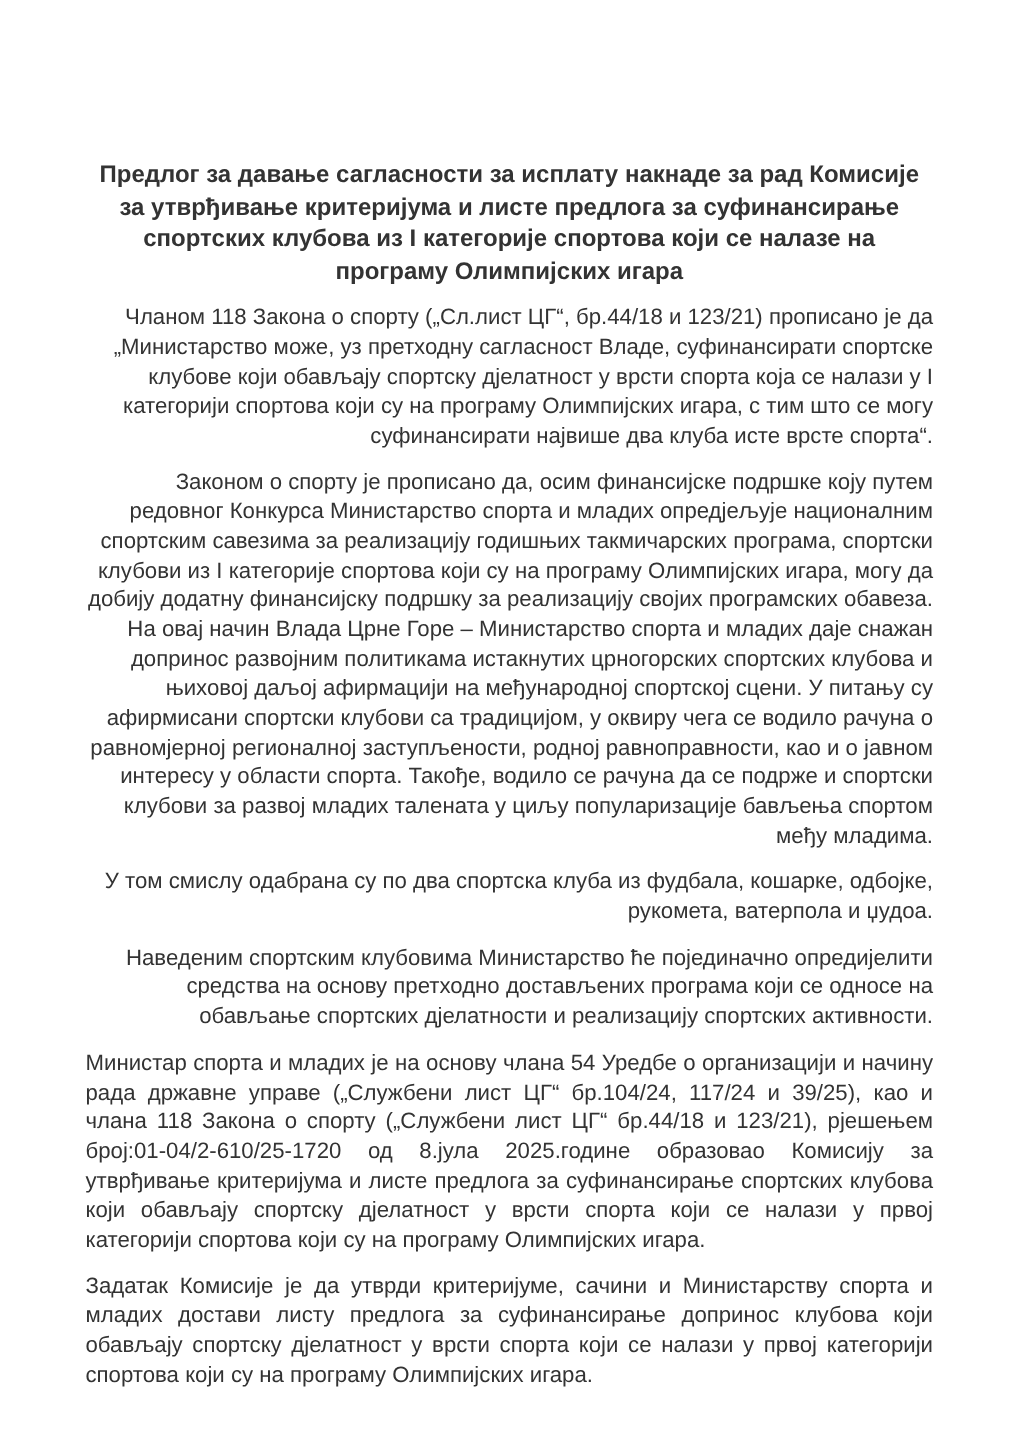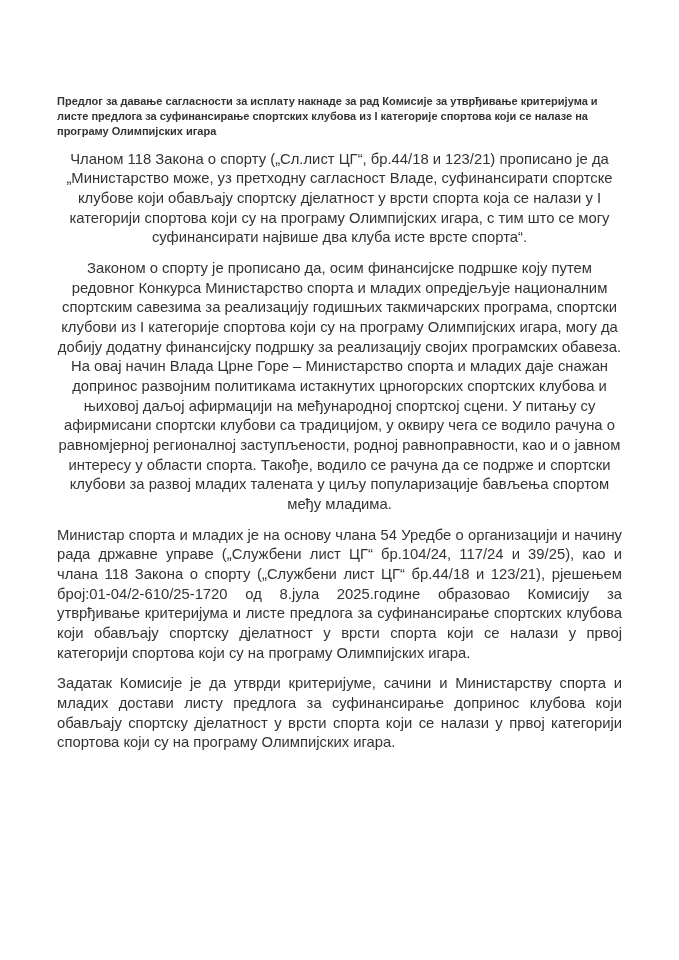--- a/index.html
+++ b/index.html
@@ -15,43 +15,45 @@
     color: #333333;
   }
   .page {
     box-sizing: border-box;
     width: 679px;
     height: 960px;
     padding: 90px 57px 40px 57px;
     background: #ffffff;
   }
   .doc-title {
-    margin: 4px 0 11px 0;
-    font-size: 11px;
+    margin: 16px 0 11px 0;
+    font-size: 16px;
     font-weight: 700;
     line-height: 1.35;
-    text-align: left;
+    text-align: center;
   }
   .para {
     margin: 0 0 11px 0;
     font-size: 14.8px;
     font-weight: 400;
     line-height: 1.33;
   }
-  .align-left { text-align: center; }
+  .align-left { text-align: right; }
   .align-justify { text-align: justify; }
 </style>
 </head>
 <body>
 
 <div class="page">
   <h1 class="doc-title">Предлог за давање сагласности за исплату накнаде за рад Комисије за утврђивање критеријума и листе предлога за суфинансирање спортских клубова из I категорије спортова који се налазе на програму Олимпијских игара</h1>
 
   <p class="para align-left">Чланом 118 Закона о спорту („Сл.лист ЦГ“, бр.44/18 и 123/21) прописано је да „Министарство може, уз претходну сагласност Владе, суфинансирати спортске клубове који обављају спортску дјелатност у врсти спорта која се налази у I категорији спортова који су на програму Олимпијских игара, с тим што се могу суфинансирати највише два клуба исте врсте спорта“.</p>
 
   <p class="para align-left">Законом о спорту је прописано да, осим финансијске подршке коју путем редовног Конкурса Министарство спорта и младих опредјељује националним спортским савезима за реализацију годишњих такмичарских програма, спортски клубови из I категорије спортова који су на програму Олимпијских игара, могу да добију додатну финансијску подршку за реализацију својих програмских обавеза. На овај начин Влада Црне Горе – Министарство спорта и младих даје снажан допринос развојним политикама истакнутих црногорских спортских клубова и њиховој даљој афирмацији на међународној спортској сцени. У питању су афирмисани спортски клубови са традицијом, у оквиру чега се водило рачуна о равномјерној регионалној заступљености, родној равноправности, као и о јавном интересу у области спорта. Такође, водило се рачуна да се подрже и спортски клубови за развој младих талената у циљу популаризације бављења спортом међу младима.</p>
 
+  <p class="para align-left">У том смислу одабрана су по два спортска клуба из фудбала, кошарке, одбојке, рукомета, ватерпола и џудоа.</p>
 
+  <p class="para align-left">Наведеним спортским клубовима Министарство ће појединачно опредијелити средства на основу претходно достављених програма који се односе на обављање спортских дјелатности и реализацију спортских активности.</p>
 
   <p class="para align-justify">Министар спорта и младих је на основу члана 54 Уредбе о организацији и начину рада државне управе („Службени лист ЦГ“ бр.104/24, 117/24 и 39/25), као и члана 118 Закона о спорту („Службени лист ЦГ“ бр.44/18 и 123/21), рјешењем број:01-04/2-610/25-1720 од 8.јула 2025.године образовао Комисију за утврђивање критеријума и листе предлога за суфинансирање спортских клубова који обављају спортску дјелатност у врсти спорта који се налази у првој категорији спортова који су на програму Олимпијских игара.</p>
 
   <p class="para align-justify">Задатак Комисије је да утврди критеријуме, сачини и Министарству спорта и младих достави листу предлога за суфинансирање допринос клубова који обављају спортску дјелатност у врсти спорта који се налази у првој категорији спортова који су на програму Олимпијских игара.</p>
 </div>
 
 </body></html>

